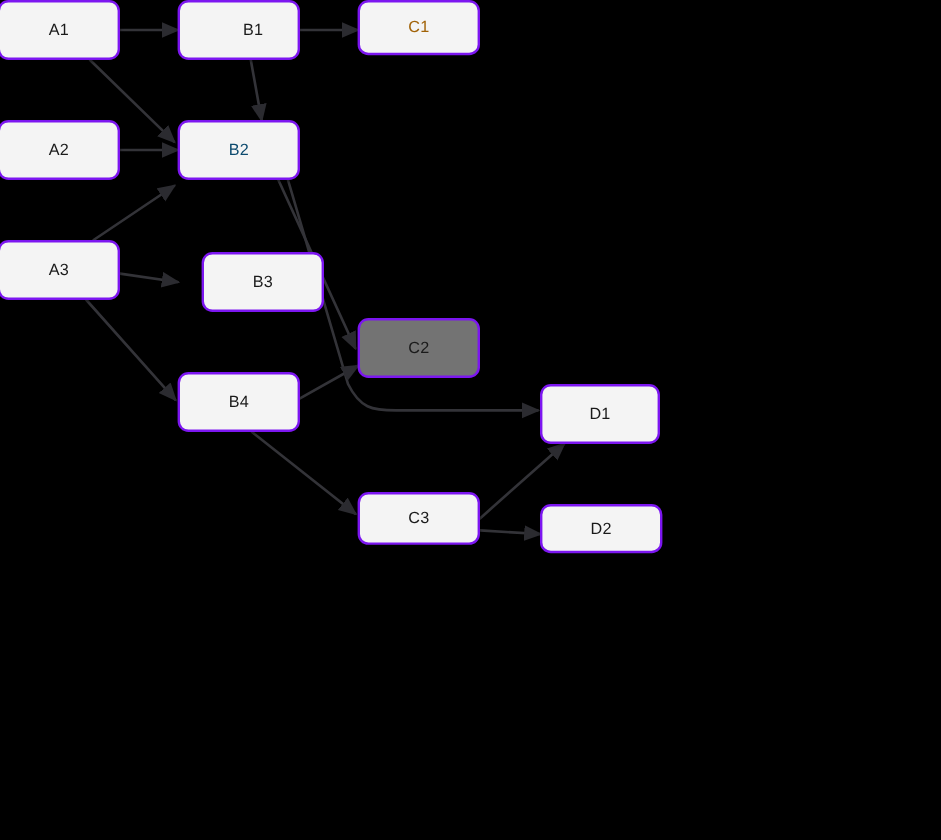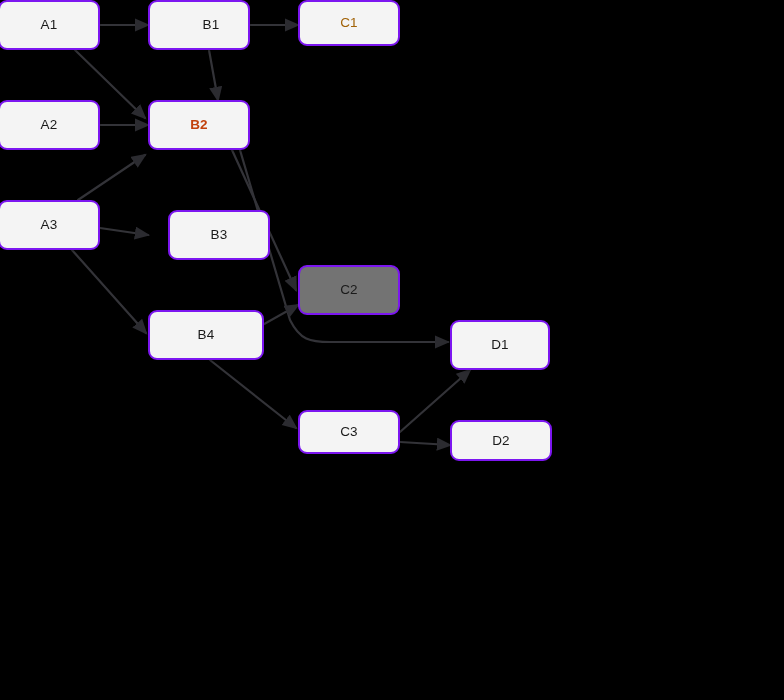--- a/index.html
+++ b/index.html
@@ -90,27 +90,27 @@
       </div>
       <div class="node" style="left: -2px; top: 100px; width: 102px; height: 50px; background: rgb(244, 244, 244); border-color: rgb(124, 22, 240); color: rgb(26, 26, 26);">
         <span class="node-label">A2</span>
       </div>
       <div class="node" style="left: -2px; top: 200px; width: 102px; height: 50px; background: rgb(244, 244, 244); border-color: rgb(124, 22, 240); color: rgb(26, 26, 26);">
         <span class="node-label">A3</span>
       </div>
       <div class="node" style="left: 148px; top: 0px; width: 102px; height: 50px; background: rgb(244, 244, 244); border-color: rgb(124, 22, 240); color: rgb(26, 26, 26); padding-left: 24px;">
         <span class="node-label">B1</span>
       </div>
-      <div class="node" style="left: 148px; top: 100px; width: 102px; height: 50px; background: rgb(244, 244, 244); border-color: rgb(124, 22, 240); color: #c2410c; font-weight: bold;">
+      <div class="node" style="left: 148px; top: 100px; width: 102px; height: 50px; background: rgb(244, 244, 244); border-color: rgb(124, 22, 240); color: #0c4a6e;">
         <span class="node-label">B2</span>
       </div>
       <div class="node" style="left: 148px; top: 210px; width: 102px; height: 50px; background: rgb(244, 244, 244); border-color: rgb(124, 22, 240); color: rgb(26, 26, 26); margin-left: 20px;">
         <span class="node-label">B3</span>
       </div>
-      <div class="node" style="left: 148px; top: 310px; width: 116px; height: 50px; background: rgb(244, 244, 244); border-color: rgb(124, 22, 240); color: rgb(26, 26, 26);">
+      <div class="node" style="left: 148px; top: 310px; width: 102px; height: 50px; background: rgb(244, 244, 244); border-color: rgb(124, 22, 240); color: rgb(26, 26, 26);">
         <span class="node-label">B4</span>
       </div>
       <div class="node" style="left: 298px; top: 0px; width: 102px; height: 46px; background: rgb(244, 244, 244); border-color: rgb(124, 22, 240); color: #a16207;">
         <span class="node-label">C1</span>
       </div>
       <div class="node" style="left: 298px; top: 265px; width: 102px; height: 50px; background: #737373; border-color: rgb(124, 22, 240); color: rgb(26, 26, 26);">
         <span class="node-label">C2</span>
       </div>
       <div class="node" style="left: 298px; top: 410px; width: 102px; height: 44px; background: rgb(244, 244, 244); border-color: rgb(124, 22, 240); color: rgb(26, 26, 26);">
         <span class="node-label">C3</span>

